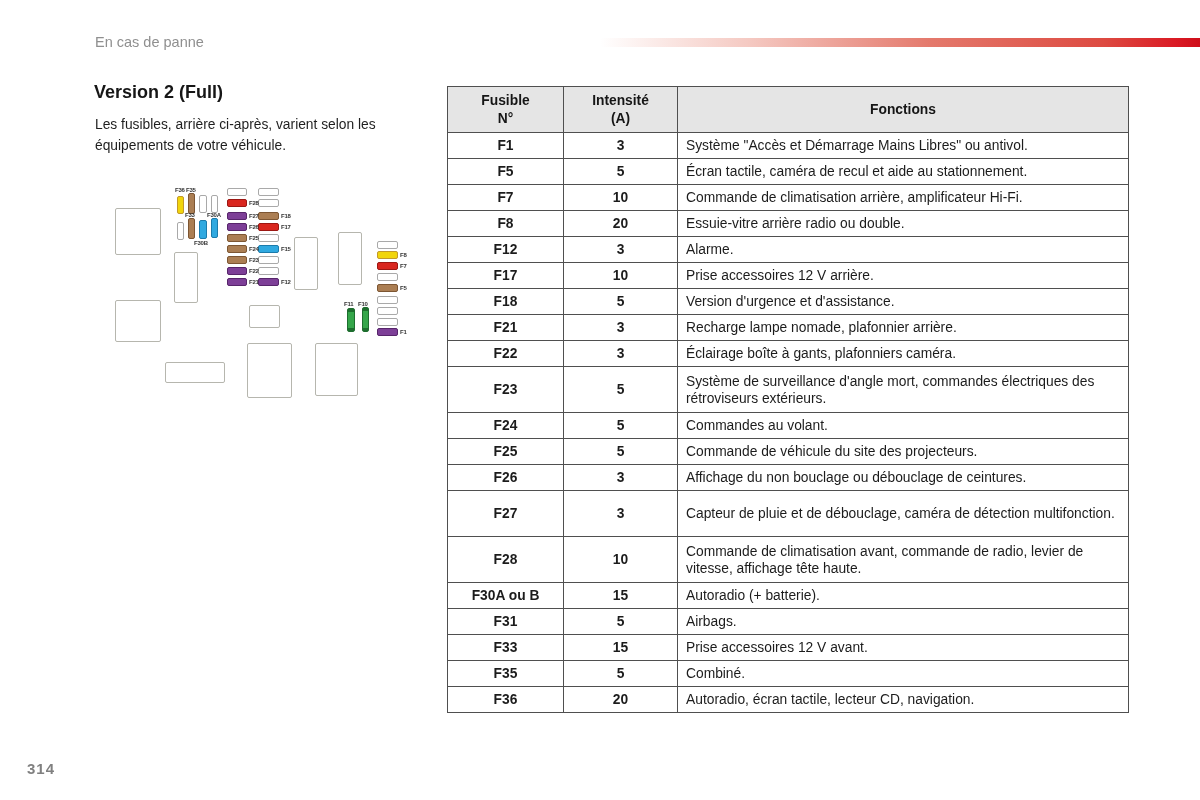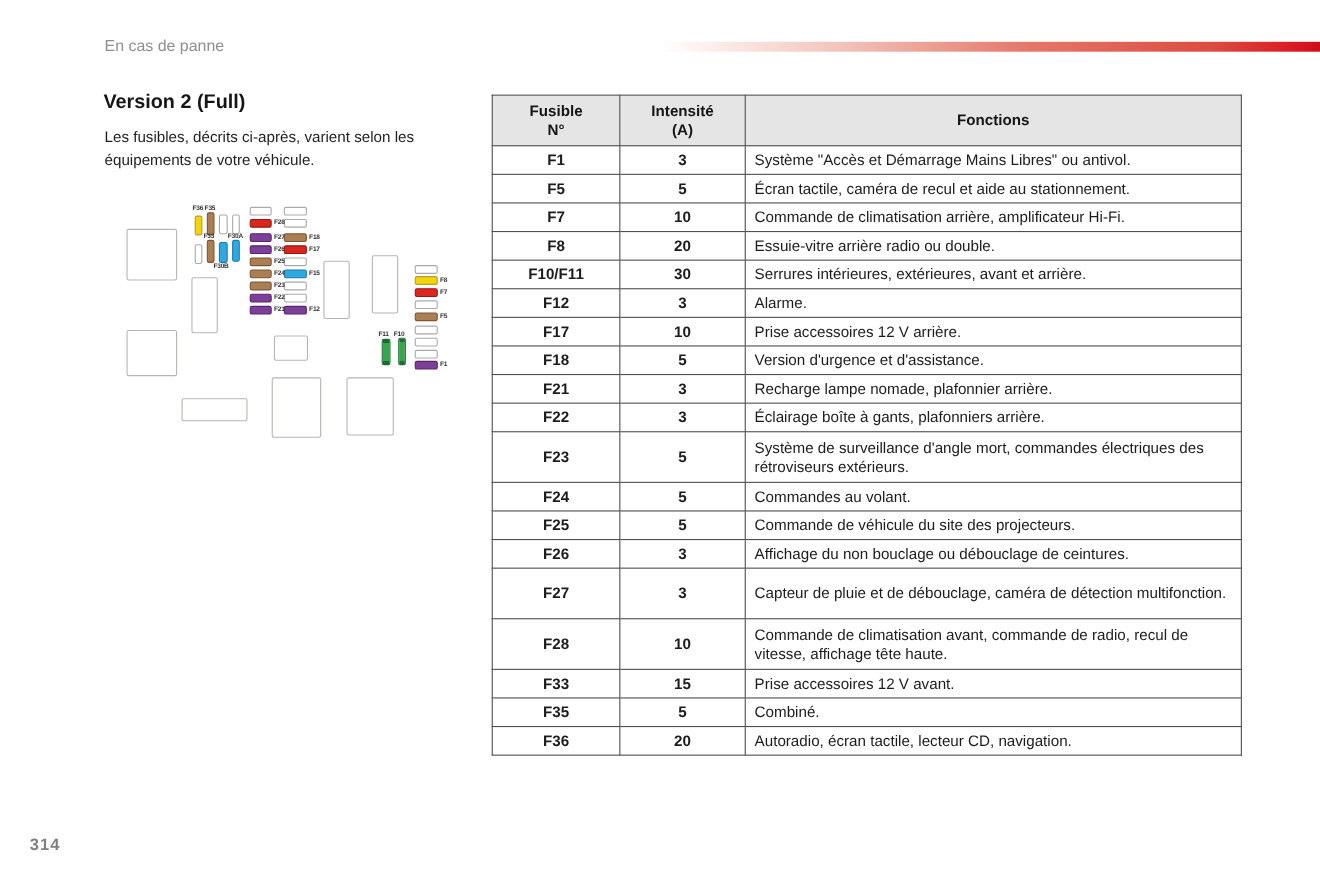--- a/index.html
+++ b/index.html
@@ -32,21 +32,21 @@
 
   .pagenum{position:absolute;left:27px;top:760px;font-size:15px;font-weight:bold;color:#808080;letter-spacing:1px;}
 </style>
 </head>
 <body>
 
 <div class="breadcrumb">En cas de panne</div>
 <div class="stripe"></div>
 
 <h1 class="title">Version 2 (Full)</h1>
-<p class="intro">Les fusibles, décrits ci-après, varient selon les équipements de votre véhicule.</p>
+<p class="intro">Les fusibles, arrière ci-après, varient selon les équipements de votre véhicule.</p>
 
 <div class="diagram" id="diagram">
     <div class="box" style="left: 20px; top: 33px; width: 46px; height: 47px; border-color: rgb(182, 182, 174);"></div>
     <div class="box" style="left: 79px; top: 77px; width: 24px; height: 51px; border-color: rgb(182, 182, 174);"></div>
     <div class="box" style="left: 20px; top: 125px; width: 46px; height: 42px; border-color: rgb(182, 182, 174);"></div>
     <div class="box" style="left: 70px; top: 187px; width: 60px; height: 21px; border-color: rgb(182, 182, 174);"></div>
     <div class="box" style="left: 154px; top: 130px; width: 31px; height: 23px; border-color: rgb(182, 182, 174);"></div>
     <div class="box" style="left: 152px; top: 168px; width: 45px; height: 55px; border-color: rgb(182, 182, 174);"></div>
     <div class="box" style="left: 199px; top: 62px; width: 24px; height: 53px; border-color: rgb(182, 182, 174);"></div>
     <div class="box" style="left: 220px; top: 168px; width: 43px; height: 53px; border-color: rgb(182, 182, 174);"></div>
@@ -149,25 +149,20 @@
         <td class="fuse-no">F7</td>
         <td class="amp">10</td>
         <td class="fn">Commande de climatisation arrière, amplificateur Hi-Fi.</td>
       </tr>
       <tr class="single">
         <td class="fuse-no">F8</td>
         <td class="amp">20</td>
         <td class="fn">Essuie-vitre arrière radio ou double.</td>
       </tr>
       <tr class="single">
-        <td class="fuse-no">F10/F11</td>
-        <td class="amp">30</td>
-        <td class="fn">Serrures intérieures, extérieures, avant et arrière.</td>
-      </tr>
-      <tr class="single">
         <td class="fuse-no">F12</td>
         <td class="amp">3</td>
         <td class="fn">Alarme.</td>
       </tr>
       <tr class="single">
         <td class="fuse-no">F17</td>
         <td class="amp">10</td>
         <td class="fn">Prise accessoires 12 V arrière.</td>
       </tr>
       <tr class="single">
@@ -176,21 +171,21 @@
         <td class="fn">Version d'urgence et d'assistance.</td>
       </tr>
       <tr class="single">
         <td class="fuse-no">F21</td>
         <td class="amp">3</td>
         <td class="fn">Recharge lampe nomade, plafonnier arrière.</td>
       </tr>
       <tr class="single">
         <td class="fuse-no">F22</td>
         <td class="amp">3</td>
-        <td class="fn">Éclairage boîte à gants, plafonniers arrière.</td>
+        <td class="fn">Éclairage boîte à gants, plafonniers caméra.</td>
       </tr>
       <tr class="tall">
         <td class="fuse-no">F23</td>
         <td class="amp">5</td>
         <td class="fn">Système de surveillance d'angle mort, commandes électriques des rétroviseurs extérieurs.</td>
       </tr>
       <tr class="single">
         <td class="fuse-no">F24</td>
         <td class="amp">5</td>
         <td class="fn">Commandes au volant.</td>
@@ -206,21 +201,31 @@
         <td class="fn">Affichage du non bouclage ou débouclage de ceintures.</td>
       </tr>
       <tr class="tall">
         <td class="fuse-no">F27</td>
         <td class="amp">3</td>
         <td class="fn">Capteur de pluie et de débouclage, caméra de détection multifonction.</td>
       </tr>
       <tr class="tall">
         <td class="fuse-no">F28</td>
         <td class="amp">10</td>
-        <td class="fn">Commande de climatisation avant, commande de radio, recul de vitesse, affichage tête haute.</td>
+        <td class="fn">Commande de climatisation avant, commande de radio, levier de vitesse, affichage tête haute.</td>
+      </tr>
+      <tr class="single">
+        <td class="fuse-no">F30A ou B</td>
+        <td class="amp">15</td>
+        <td class="fn">Autoradio (+ batterie).</td>
+      </tr>
+      <tr class="single">
+        <td class="fuse-no">F31</td>
+        <td class="amp">5</td>
+        <td class="fn">Airbags.</td>
       </tr>
       <tr class="single">
         <td class="fuse-no">F33</td>
         <td class="amp">15</td>
         <td class="fn">Prise accessoires 12 V avant.</td>
       </tr>
       <tr class="single">
         <td class="fuse-no">F35</td>
         <td class="amp">5</td>
         <td class="fn">Combiné.</td>

